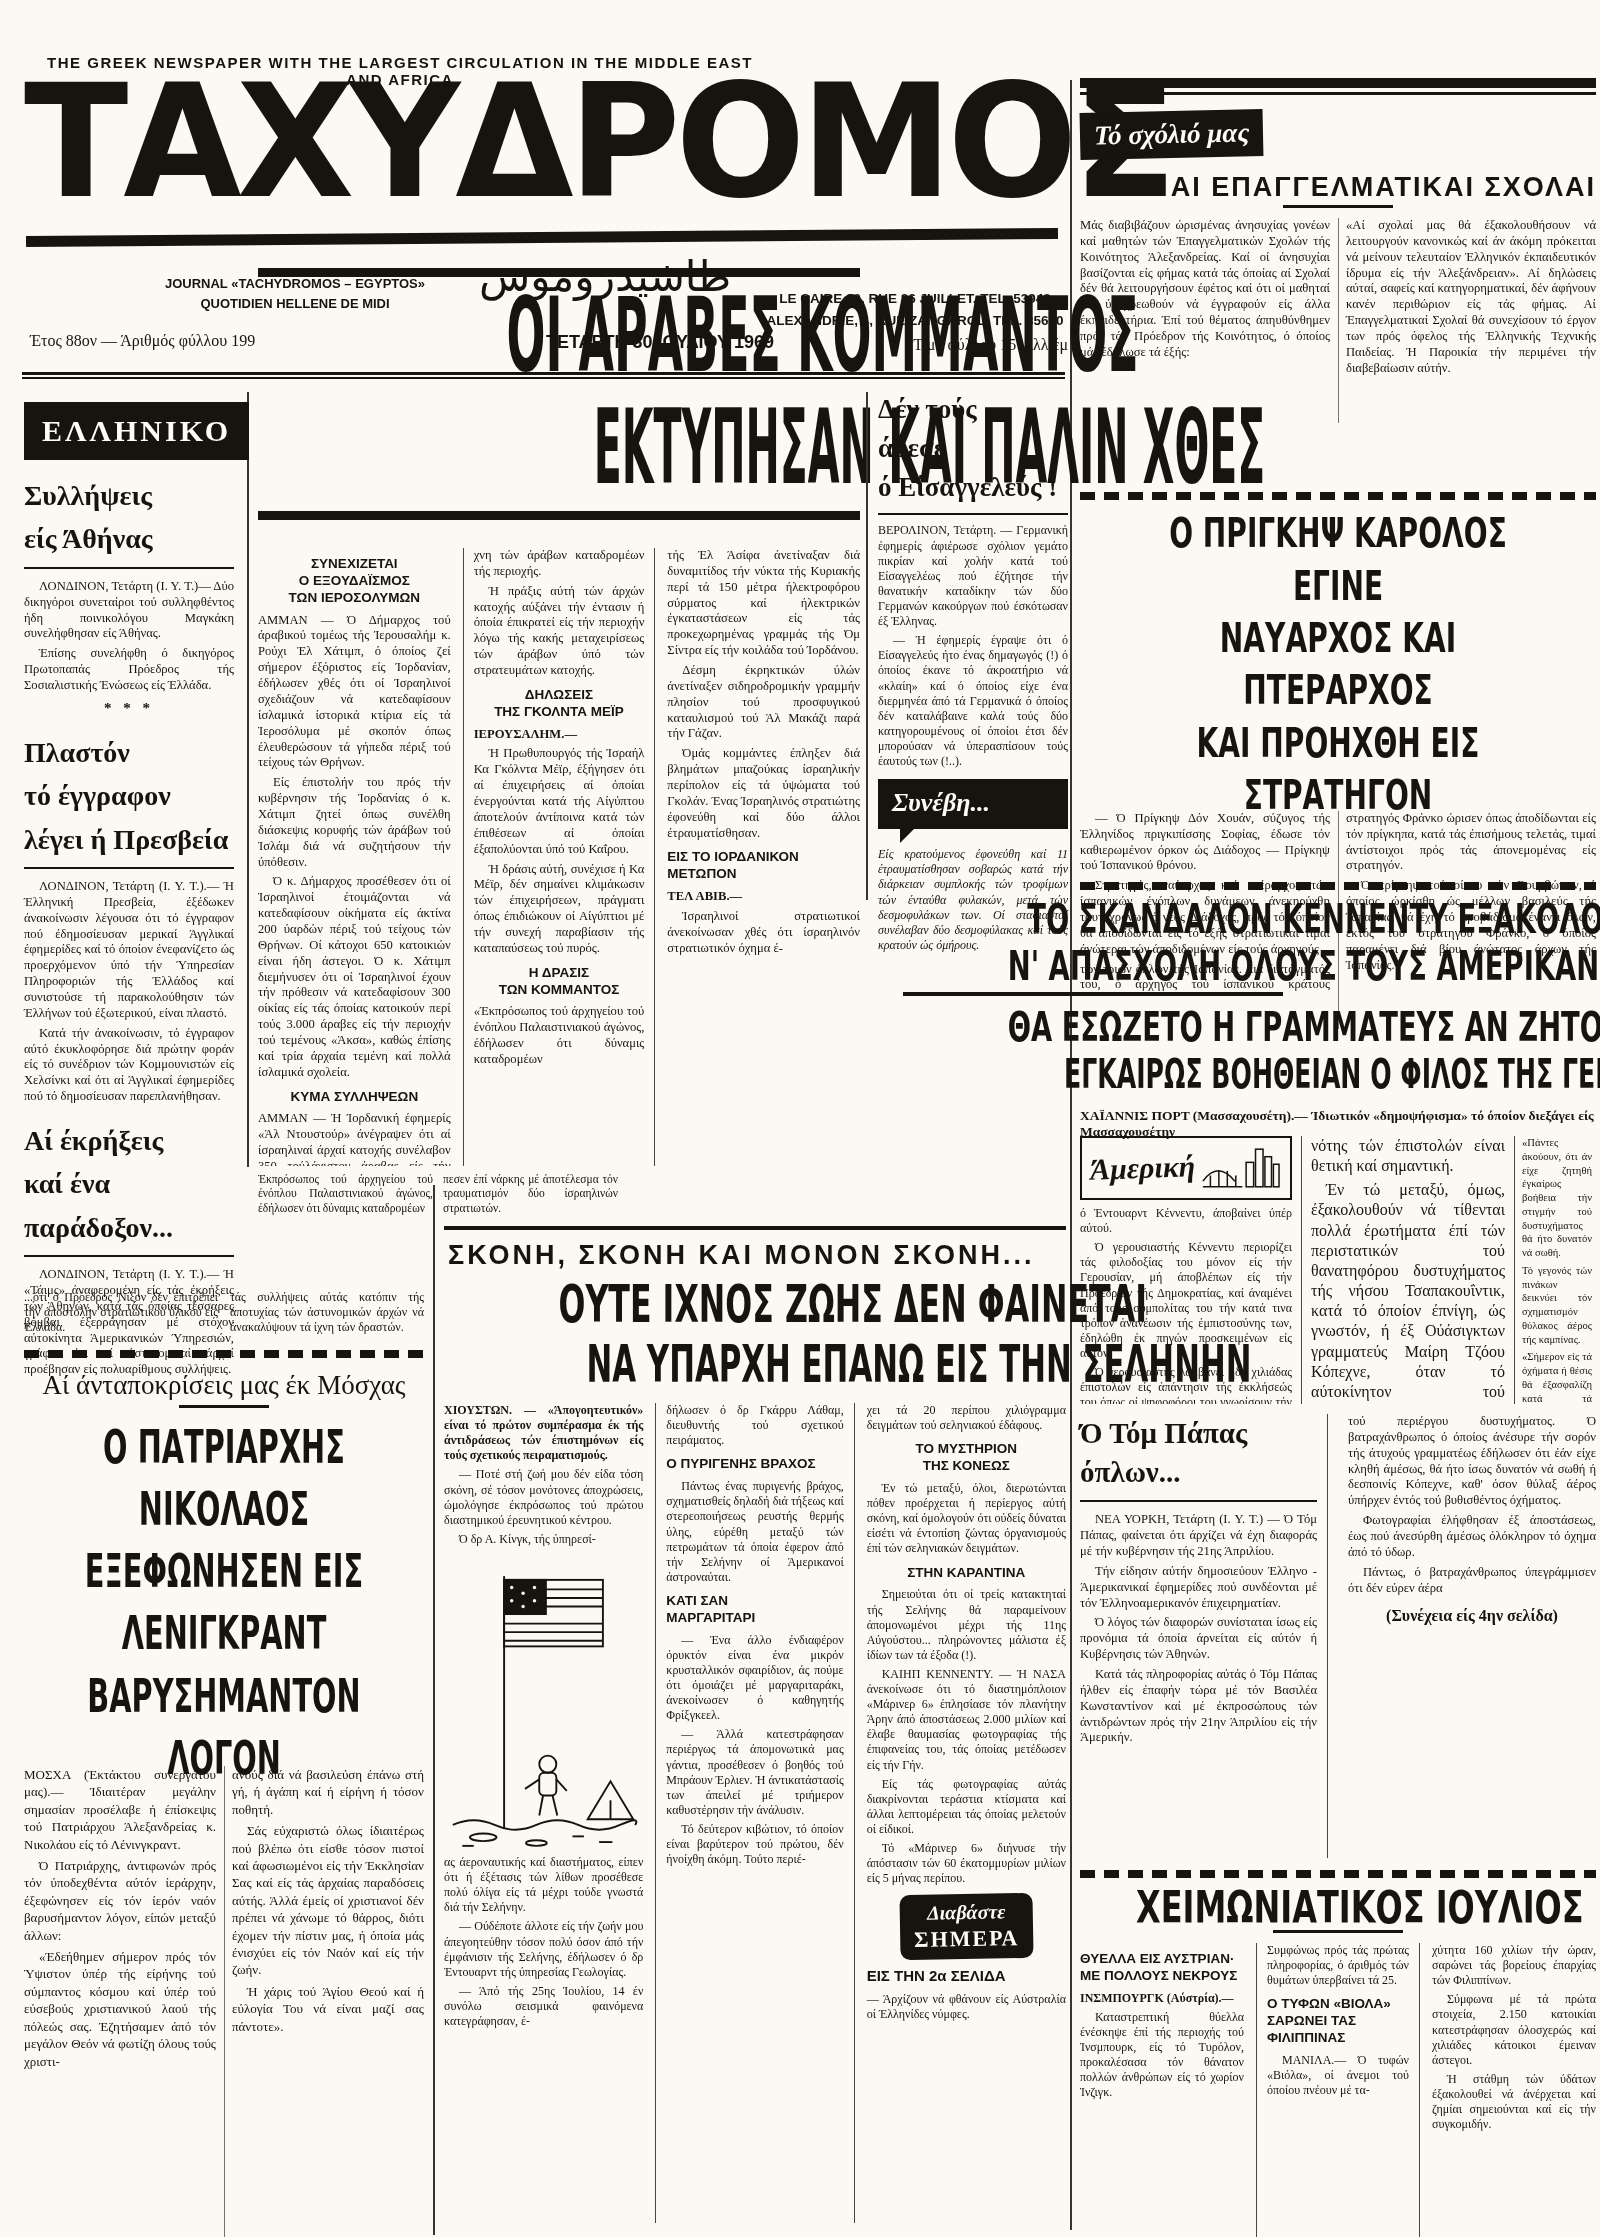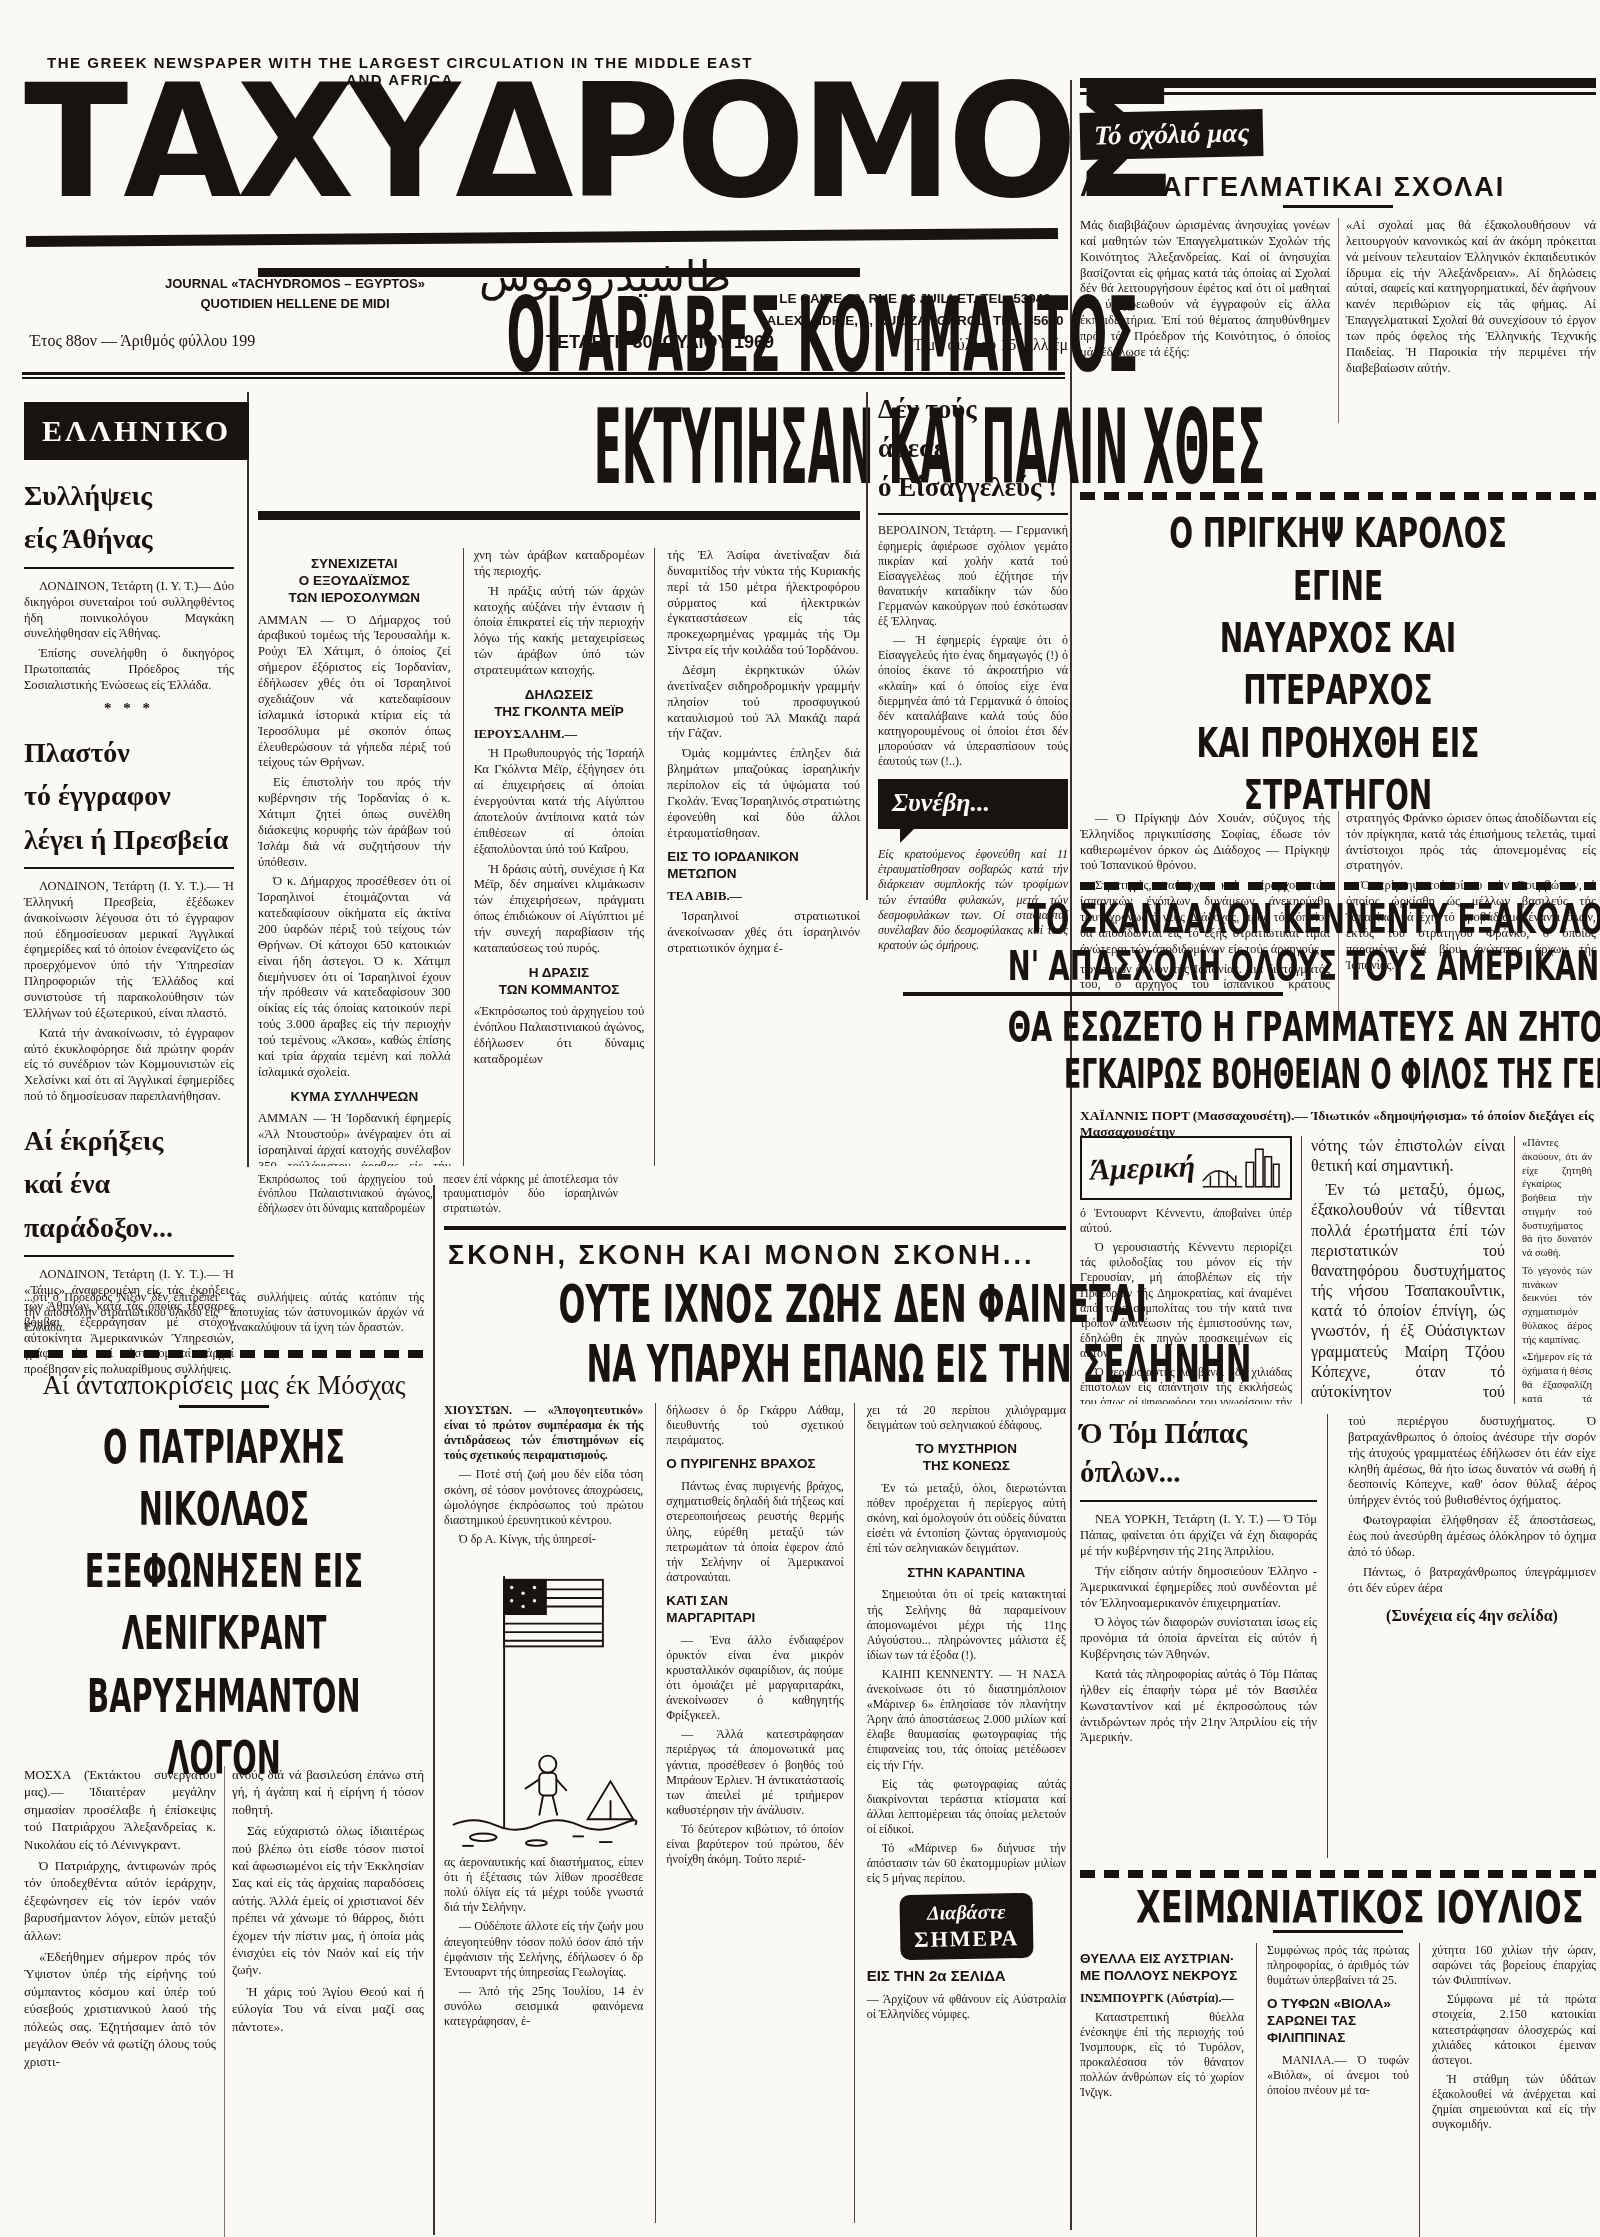--- a/index.html
+++ b/index.html
@@ -31,21 +31,21 @@
   .addr{font-size:13.5px;font-weight:bold;text-align:center;line-height:1.6;}
   .issue{font-size:16px;}
   .dateline{font-size:18px;font-weight:bold;}
   
   .ed-box{border-top:10px solid #17130e;}
   .ed-box .rule2{height:3px;background:#17130e;margin-top:4px;}
   .schollabel{background:#17130e;color:#fdfcf7;font-style:italic;font-weight:bold;
               font-size:27px;padding:8px 14px;transform:rotate(-1.2deg);}
   .epik{font-size:31px;font-weight:900;letter-spacing:1px;line-height:1.15;text-align:center;font-style:italic;}
   .epik-rule{height:4px;background:#17130e;margin-top:6px;}
-  .ed-title{font-size:27px;font-weight:bold;letter-spacing:2px;text-align:left;margin:14px 0 2px;}
+  .ed-title{font-size:27px;font-weight:bold;letter-spacing:2px;text-align:right;margin:14px 0 2px;}
   .ed-title-rule{width:110px;height:3px;background:#17130e;margin:2px auto 10px;}
   .two-col{column-count:2;column-gap:16px;column-rule:1px solid #7a7468;}
   
   .hbar{height:9px;background:#17130e;}
   .mainline{font-size:82px;}
   .kenline{font-size:37px;}
   
   .synevi-box{position:relative;background:#17130e;color:#fdfcf7;font-style:italic;font-weight:bold;
               font-size:26px;padding:9px 14px 11px;margin:10px 0 18px;}
   .synevi-box:after{content:"";position:absolute;left:22px;bottom:-14px;border:9px solid transparent;

